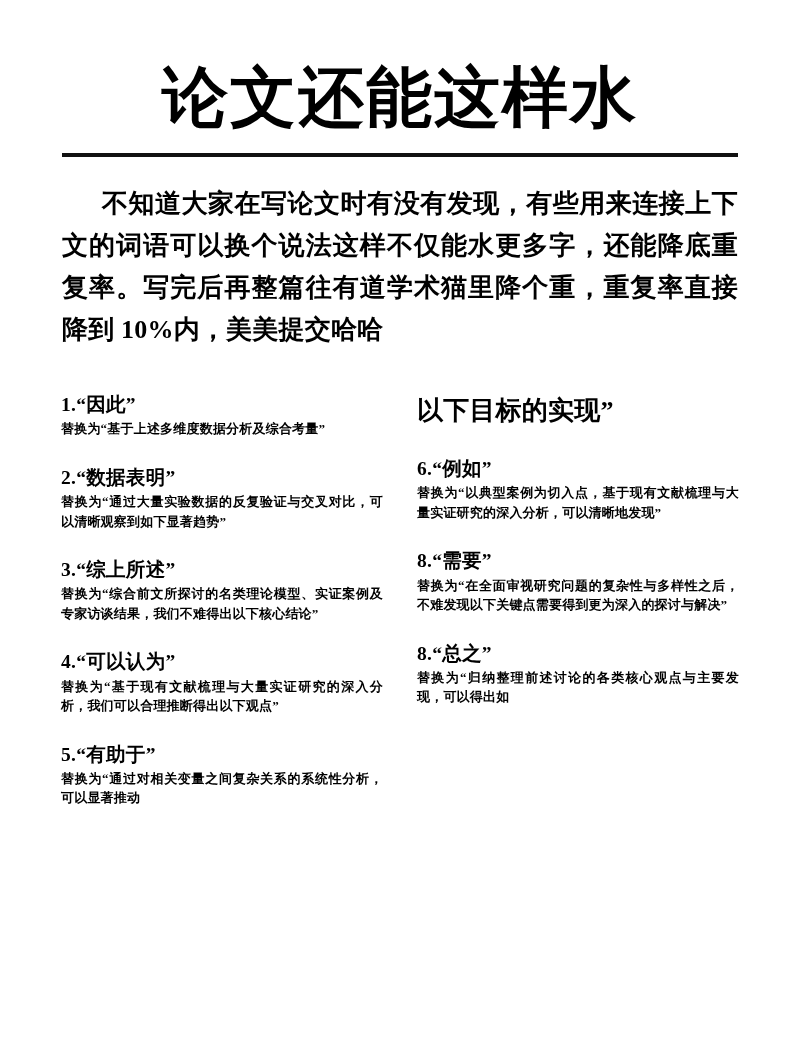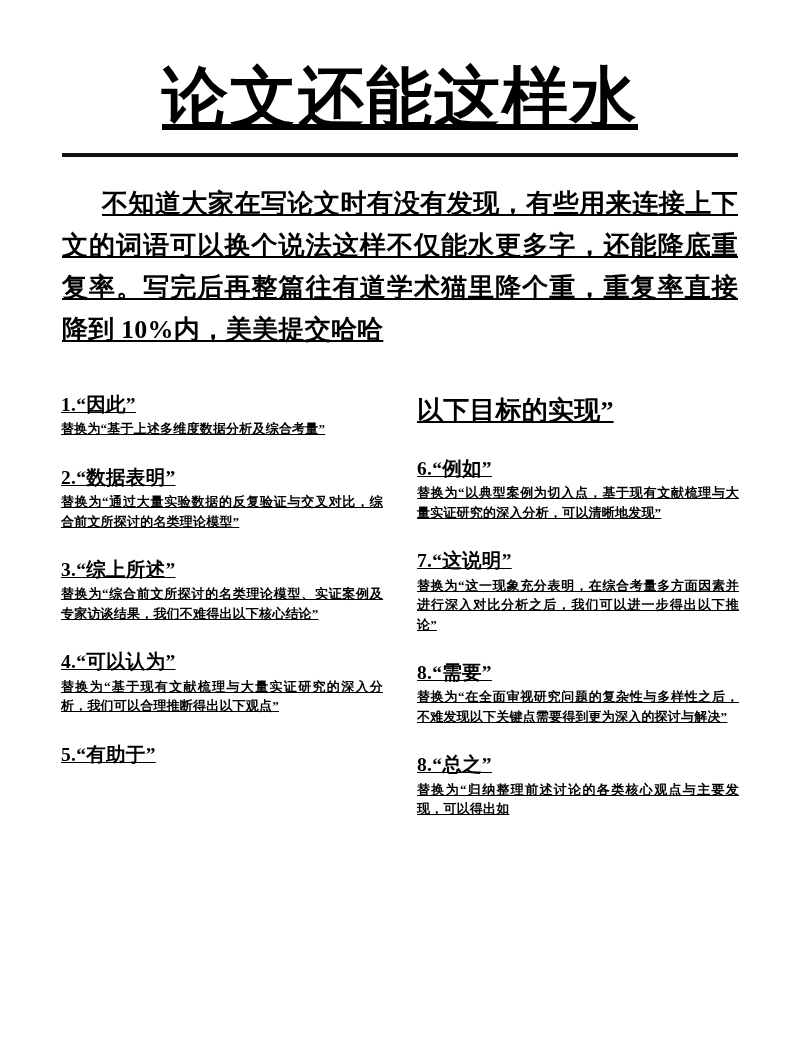--- a/index.html
+++ b/index.html
@@ -13,21 +13,20 @@
     font-family: "Liberation Serif", "DejaVu Serif", serif;
     color: #000000;
     overflow: hidden;
   }
   .page {
     position: relative;
     width: 800px;
     height: 972px;
     box-sizing: border-box;
     padding: 0 62px;
-    text-decoration: underline;
   }
   .title {
     text-align: center;
     font-family: "Liberation Serif", "DejaVu Serif", serif;
     font-weight: 700;
     font-size: 66px;
     line-height: 1.1;
     letter-spacing: 2px;
     margin: 0;
     padding-top: 62px;
@@ -104,52 +103,49 @@
 
     <div class="column">
 
       <div class="entry">
         <div class="entry-head">1.“因此”</div>
         <div class="entry-body">替换为“基于上述多维度数据分析及综合考量”</div>
       </div>
 
       <div class="entry">
         <div class="entry-head">2.“数据表明”</div>
-        <div class="entry-body">替换为“通过大量实验数据的反复验证与交叉对比，综合前文所探讨的名类理论模型”</div>
+        <div class="entry-body">替换为“通过大量实验数据的反复验证与交叉对比，可以清晰观察到如下显著趋势”</div>
       </div>
 
       <div class="entry">
         <div class="entry-head">3.“综上所述”</div>
         <div class="entry-body">替换为“综合前文所探讨的名类理论模型、实证案例及专家访谈结果，我们不难得出以下核心结论”</div>
       </div>
 
       <div class="entry">
         <div class="entry-head">4.“可以认为”</div>
         <div class="entry-body">替换为“基于现有文献梳理与大量实证研究的深入分析，我们可以合理推断得出以下观点”</div>
       </div>
 
       <div class="entry">
         <div class="entry-head">5.“有助于”</div>
+        <div class="entry-body">替换为“通过对相关变量之间复杂关系的系统性分析，可以显著推动</div>
       </div>
 
     </div>
 
     <div class="column">
 
       <div class="continuation">以下目标的实现”</div>
 
       <div class="entry">
         <div class="entry-head">6.“例如”</div>
         <div class="entry-body">替换为“以典型案例为切入点，基于现有文献梳理与大量实证研究的深入分析，可以清晰地发现”</div>
       </div>
 
-      <div class="entry">
-        <div class="entry-head">7.“这说明”</div>
-        <div class="entry-body">替换为“这一现象充分表明，在综合考量多方面因素并进行深入对比分析之后，我们可以进一步得出以下推论”</div>
-      </div>
 
       <div class="entry">
         <div class="entry-head">8.“需要”</div>
         <div class="entry-body">替换为“在全面审视研究问题的复杂性与多样性之后，不难发现以下关键点需要得到更为深入的探讨与解决”</div>
       </div>
 
       <div class="entry">
         <div class="entry-head">8.“总之”</div>
         <div class="entry-body">替换为“归纳整理前述讨论的各类核心观点与主要发现，可以得出如</div>
       </div>

